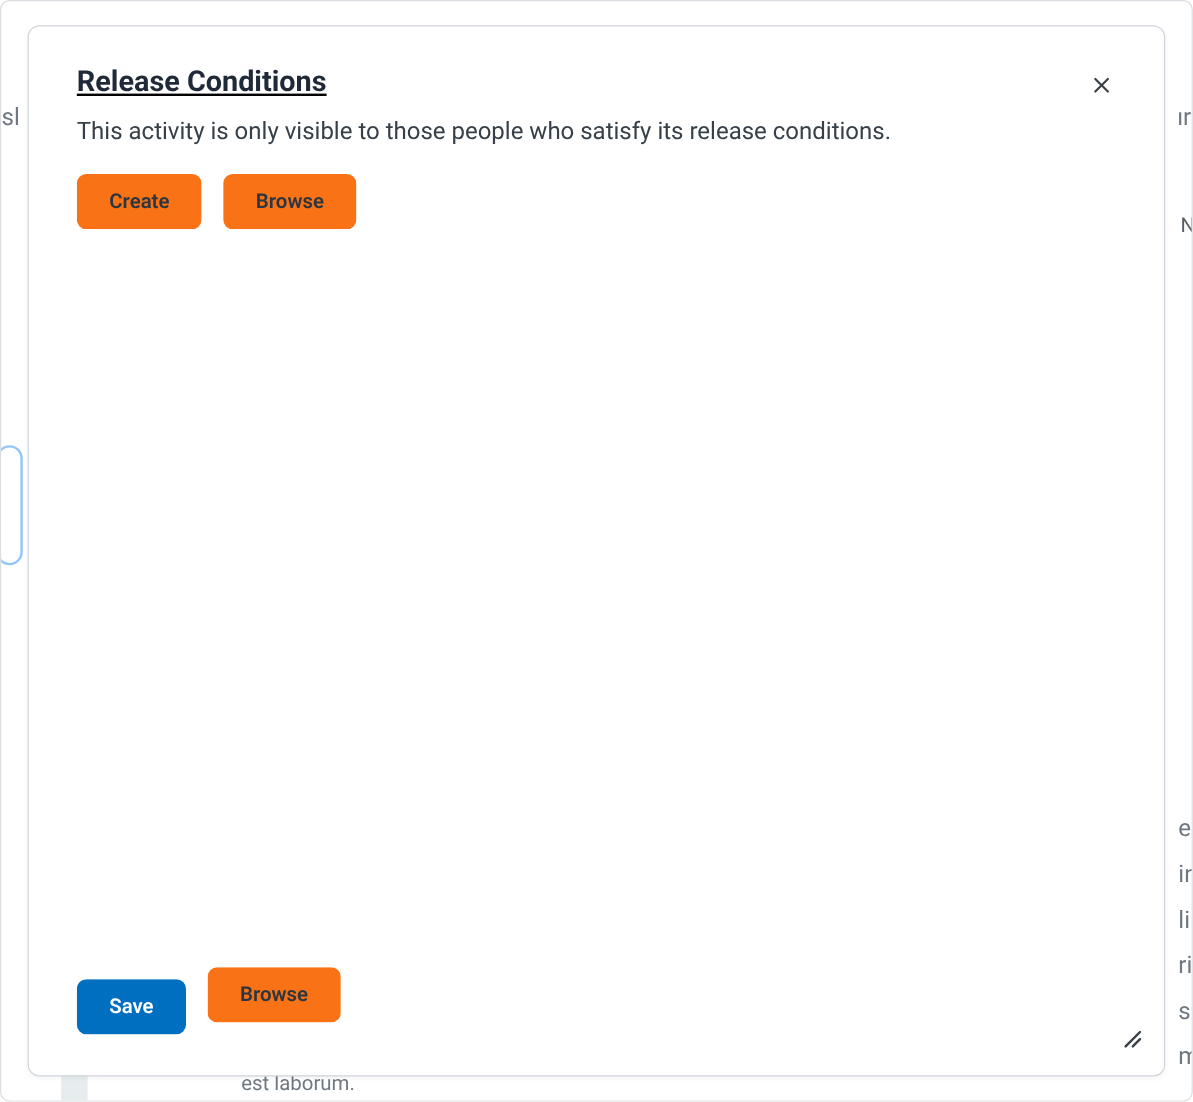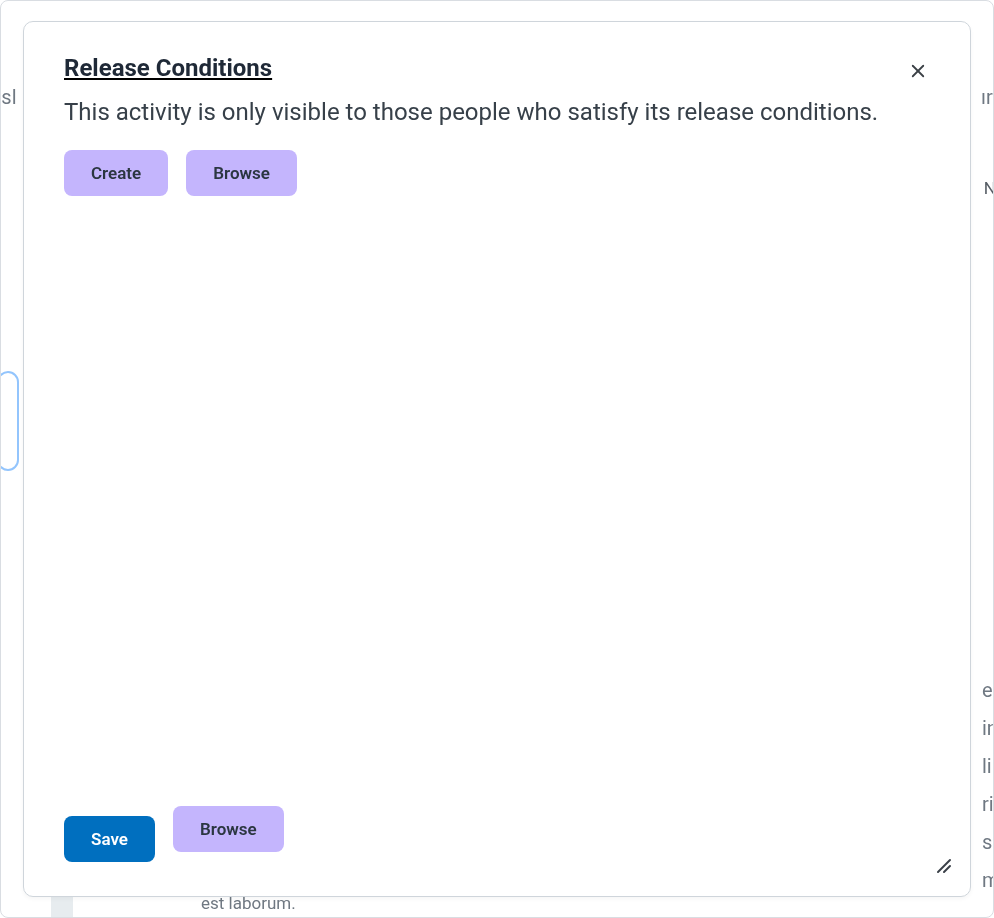--- a/index.html
+++ b/index.html
@@ -74,41 +74,41 @@
       background: transparent;
       border: none;
       cursor: pointer;
       border-radius: 6px;
       color: #3b4046;
     }
     .close-btn svg { width: 18px; height: 18px; }
 
     .dialog-desc {
       padding: 14px 40px 0 40px;
-      font-size: 24px;
+      font-size: 20px;
       color: #374049;
       line-height: 1.35;
     }
 
     .actions-row {
       padding: 22px 40px 0 40px;
       display: flex;
       gap: 18px;
     }
     .btn {
       font-family: inherit;
       font-size: 17px;
       font-weight: 600;
       border-radius: 8px;
       padding: 12px 26px;
       cursor: pointer;
       border: 1px solid transparent;
     }
     .btn-light {
-      background: #c4b5fd;
+      background: #f97316;
       color: #2b3641;
     }
     .btn-primary {
       background: #006fbf;
       color: #ffffff;
       margin-top: 20px;
     }
 
     .dialog-spacer { flex: 1 1 auto; }
 

